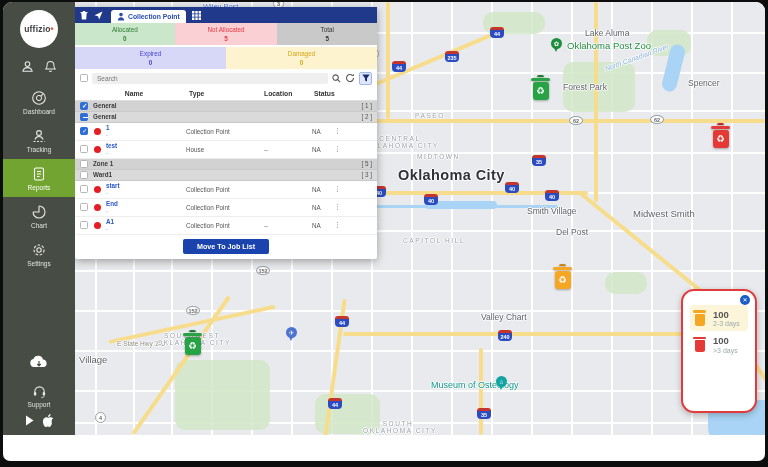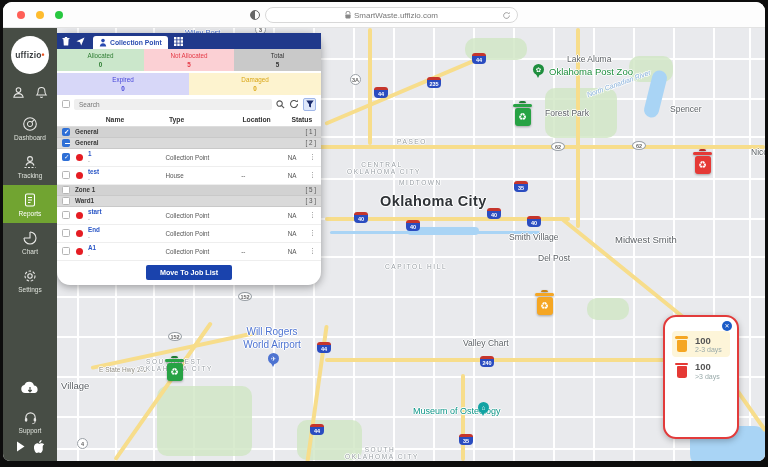--- a/index.html
+++ b/index.html
@@ -11,21 +11,21 @@
   .chrome { height:26px; background:#fdfdfd; border-bottom:1px solid #e3e3e3; position:relative; }
   .lights { position:absolute; left:14px; top:9px; display:flex; gap:11px; }
   .light { width:8px; height:8px; border-radius:50%; }
   .contrast { position:absolute; left:247px; top:8px; width:10px; height:10px; border:1.4px solid #666; border-radius:50%; background:linear-gradient(90deg,#666 50%,transparent 50%); }
   .urlbar { position:absolute; left:262px; top:5px; width:253px; height:16px; border:1px solid #d8d8d8; border-radius:8px; background:#fff; display:flex; align-items:center; justify-content:center; gap:3px; color:#777; font-size:8px; }
   .reload { position:absolute; right:6px; top:3px; font-size:8px; color:#999; }
 
   .app { display:flex; height:433px; }
 
   
-  .sidebar { width:54px; background:#474d45; color:#e8e8e6; display:flex; flex-direction:column; align-items:center; flex-shrink:0; position:relative; z-index:50; }
+  .sidebar { width:72px; background:#474d45; color:#e8e8e6; display:flex; flex-direction:column; align-items:center; flex-shrink:0; position:relative; z-index:50; }
   .logo { width:38px; height:38px; background:#fff; border-radius:50%; margin-top:8px; display:flex; align-items:center; justify-content:center; font-size:8.5px; font-weight:bold; color:#3c4043; letter-spacing:.2px; }
   .logo b { color:#e8501e; }
   .side-top-icons { display:flex; gap:10px; margin-top:12px; }
   .nav { width:100%; margin-top:10px; }
   .nav-item { width:100%; padding:7px 0 6px; display:flex; flex-direction:column; align-items:center; gap:2px; font-size:6.5px; color:#dfe3dc; cursor:pointer; }
   .nav-item.active { background:#71a431; color:#fff; }
   .spacer { flex:1; }
   .stores { display:flex; gap:8px; margin-bottom:8px; align-items:center; }
   svg.ic { display:block; }
 
@@ -57,21 +57,21 @@
   .bin { position:absolute; width:19px; text-align:center; filter:drop-shadow(0 1px 1px rgba(0,0,0,.3)); }
   .bin .handle { width:7px; height:2px; margin:0 auto; border-radius:2px 2px 0 0; }
   .bin .lid { height:3.5px; border-radius:2px; margin-top:.5px; }
   .bin .body { height:18px; margin:1px 1.5px 0; border-radius:2.5px 2.5px 3px 3px; color:#fff; font-size:9.5px; line-height:18px; }
 
   .poi { position:absolute; width:11px; height:11px; border-radius:50%; color:#fff; font-size:6.5px; display:flex; align-items:center; justify-content:center; }
   .poi::after { content:""; position:absolute; top:9.5px; left:3.2px; border:2.3px solid transparent; border-top:4px solid currentColor; }
   .poi span { position:relative; z-index:1; }
 
   
-  .panel { position:absolute; left:0; top:5px; width:264px; background:#fff; box-shadow:0 2px 8px rgba(0,0,0,.35); z-index:60; border-radius:13px; }
+  .panel { position:absolute; left:0; top:5px; width:302px; background:#fff; box-shadow:0 2px 8px rgba(0,0,0,.35); z-index:60; border-radius:2px; }
   .phead { height:16px; background:#20398b; display:flex; align-items:flex-end; padding:0 5px; gap:6px; }
   .phead .hic { margin-bottom:3px; }
   .ptab { background:#fff; border-radius:3px 3px 0 0; height:13px; margin-left:2px; display:flex; align-items:center; gap:3px; padding:0 6px; color:#2a4cb0; font-size:6.8px; font-weight:bold; }
   .stats { display:flex; font-size:6.3px; text-align:center; }
   .stat { padding:2px 0 1px; line-height:1.5; }
   .stats2 { display:flex; font-size:6.3px; text-align:center; }
   .searchrow { display:flex; align-items:center; gap:4px; padding:3px 5px; }
   .cb { width:8px; height:8px; border:1px solid #b5b5b5; border-radius:1.5px; background:#fff; flex-shrink:0; position:relative; }
   .cb.on { background:#2e6fd6; border-color:#2e6fd6; }
   .cb.on::after { content:"✓"; color:#fff; font-size:6.5px; position:absolute; left:1px; top:-1px; }
@@ -105,39 +105,20 @@
   .lt .bod { height:12px; margin:1px 1.5px 0; border-radius:1px 1px 2.5px 2.5px; }
   .leg-val { font-size:9.5px; font-weight:bold; color:#555; line-height:1.2; }
   .leg-rng { font-size:7px; color:#9aa; }
   .leg-item.g .leg-val,.leg-item.g .leg-rng { color:#2aa13c; }
 </style>
 </head>
 <body>
 
 <div class="window">
 
-  <div class="chrome">
-    <div class="lights">
-      <span class="light" style="background:#ff5f57"></span>
-      <span class="light" style="background:#febc2e"></span>
-      <span class="light" style="background:#28c840"></span>
-    </div>
-    <span class="contrast"></span>
-    <div class="urlbar">
-      <svg class="ic" width="6" height="8" viewBox="0 0 6 8">
-          <path d="M1 3.4V2.2a2 2 0 014 0v1.2" fill="none" stroke="#888" stroke-width=".9"></path>
-          <rect x=".4" y="3.4" width="5.2" height="4" rx=".8" fill="#888"></rect>
-        </svg>
-      <span>SmartWaste.uffizio.com</span>
-      <svg class="reload ic" width="9" height="9" viewBox="0 0 10 10">
-          <path d="M8.2 5a3.2 3.2 0 11-.9-2.2" fill="none" stroke="#999" stroke-width="1"></path>
-          <path d="M8.5 1v2h-2z" fill="#999"></path>
-        </svg>
-    </div>
-  </div>
 
   <div class="app">
 
     <div class="sidebar">
       <div class="logo">
           <span>uffizio</span>
           <b>•</b>
         </div>
       <div class="side-top-icons">
         <svg class="ic" width="13" height="13" viewBox="0 0 14 14">
@@ -281,24 +262,20 @@
         <div>CENTRAL</div>
           <div>OKLAHOMA CITY</div>
       </div>
       <div class="map-label lbl-district" style="left:342px;top:151px">MIDTOWN</div>
       <div class="map-label lbl-big" style="left:323px;top:165px">Oklahoma City</div>
       <div class="map-label" style="left:452px;top:204px">Smith Village</div>
       <div class="map-label" style="left:558px;top:206px;font-size:9.5px">Midwest Smith</div>
       <div class="map-label" style="left:481px;top:225px">Del Post</div>
       <div class="map-label lbl-district" style="left:328px;top:235px">CAPITOL HILL</div>
       <div class="map-label" style="left:406px;top:310px">Valley Chart</div>
-      <div class="map-label lbl-blue" style="left:160px;top:298px;width:110px">
-        <div>Will Rogers</div>
-          <div>World Airport</div>
-      </div>
       <div class="map-label" style="left:4px;top:352px;font-size:9.5px">Village</div>
       <div class="map-label lbl-road" style="left:42px;top:338px">E State Hwy 152</div>
       <div class="map-label lbl-district" style="left:82px;top:330px;width:70px">
         <div>SOUTHWEST</div>
           <div>OKLAHOMA CITY</div>
       </div>
       <div class="map-label lbl-teal" style="left:356px;top:378px">Museum of Osteology</div>
       <div class="map-label lbl-district" style="left:288px;top:418px;width:70px">
         <div>SOUTH</div>
           <div>OKLAHOMA CITY</div>

